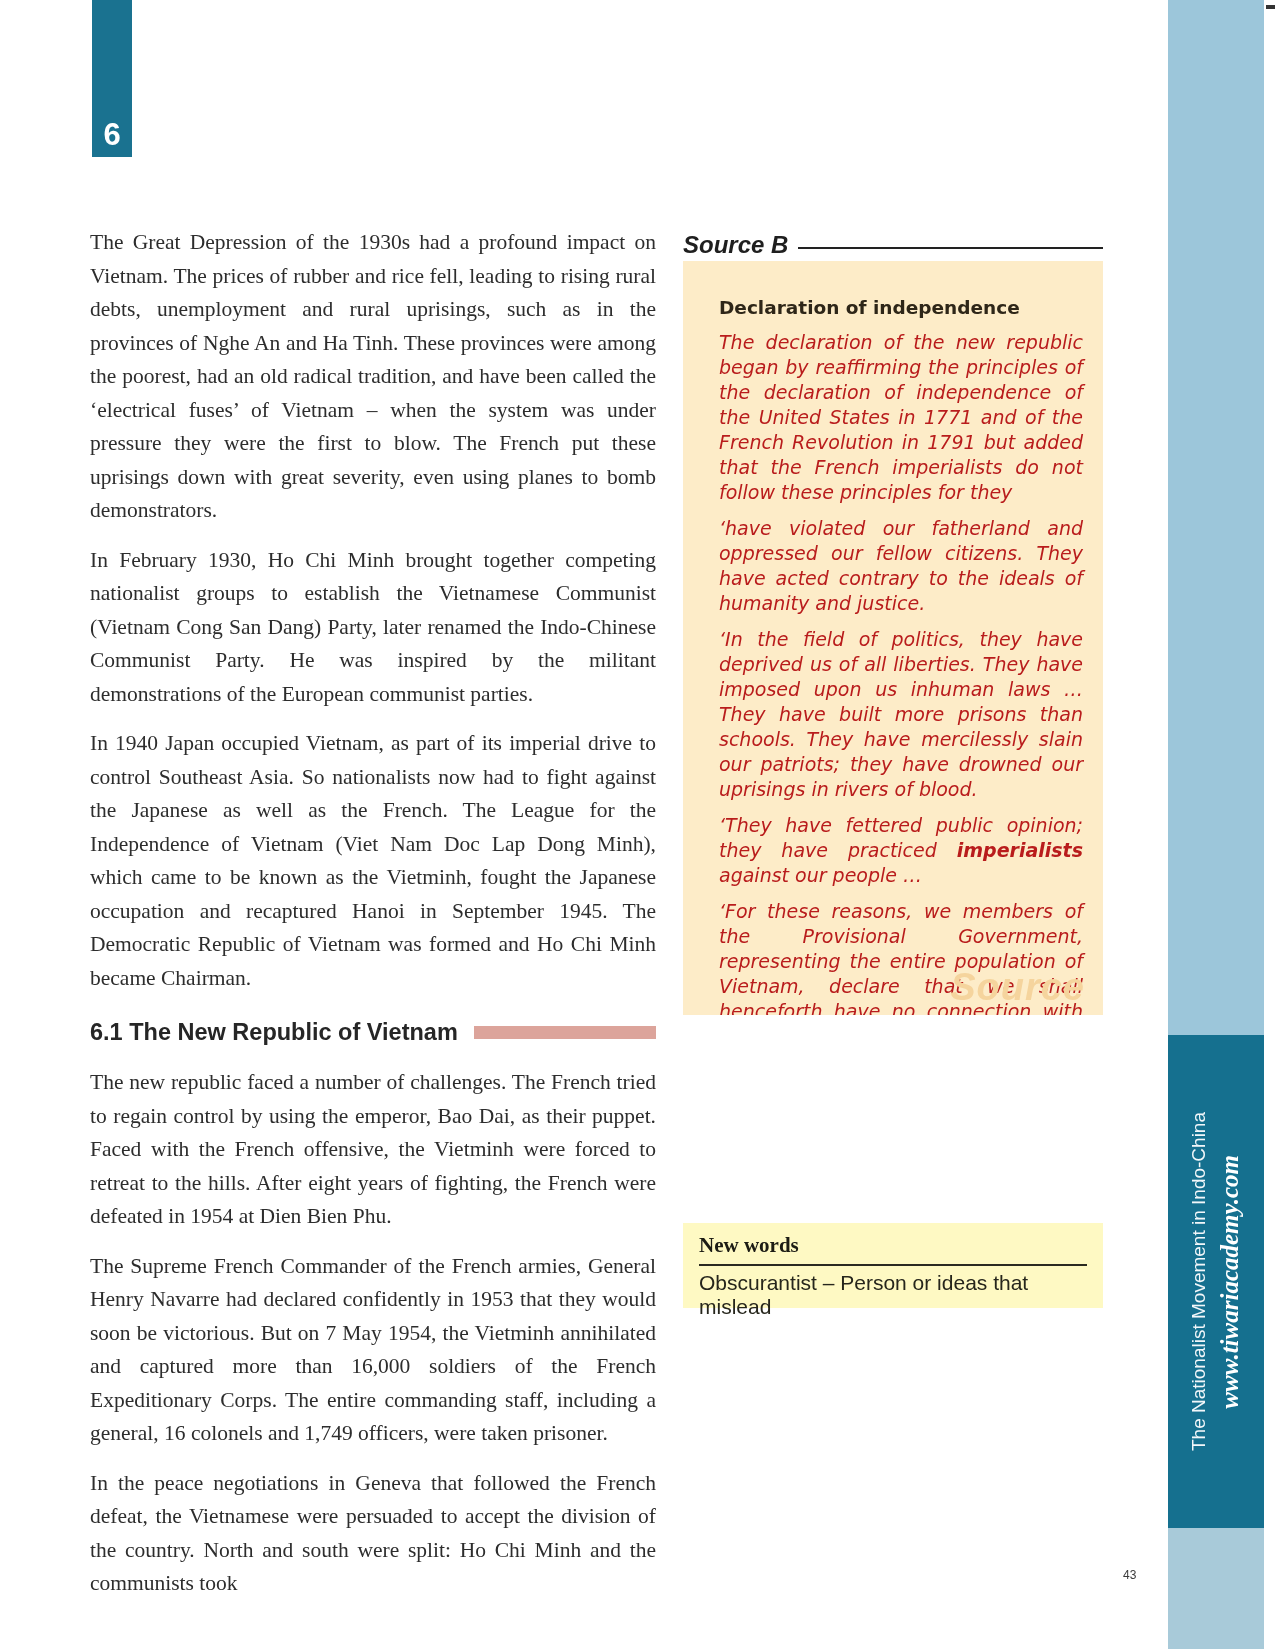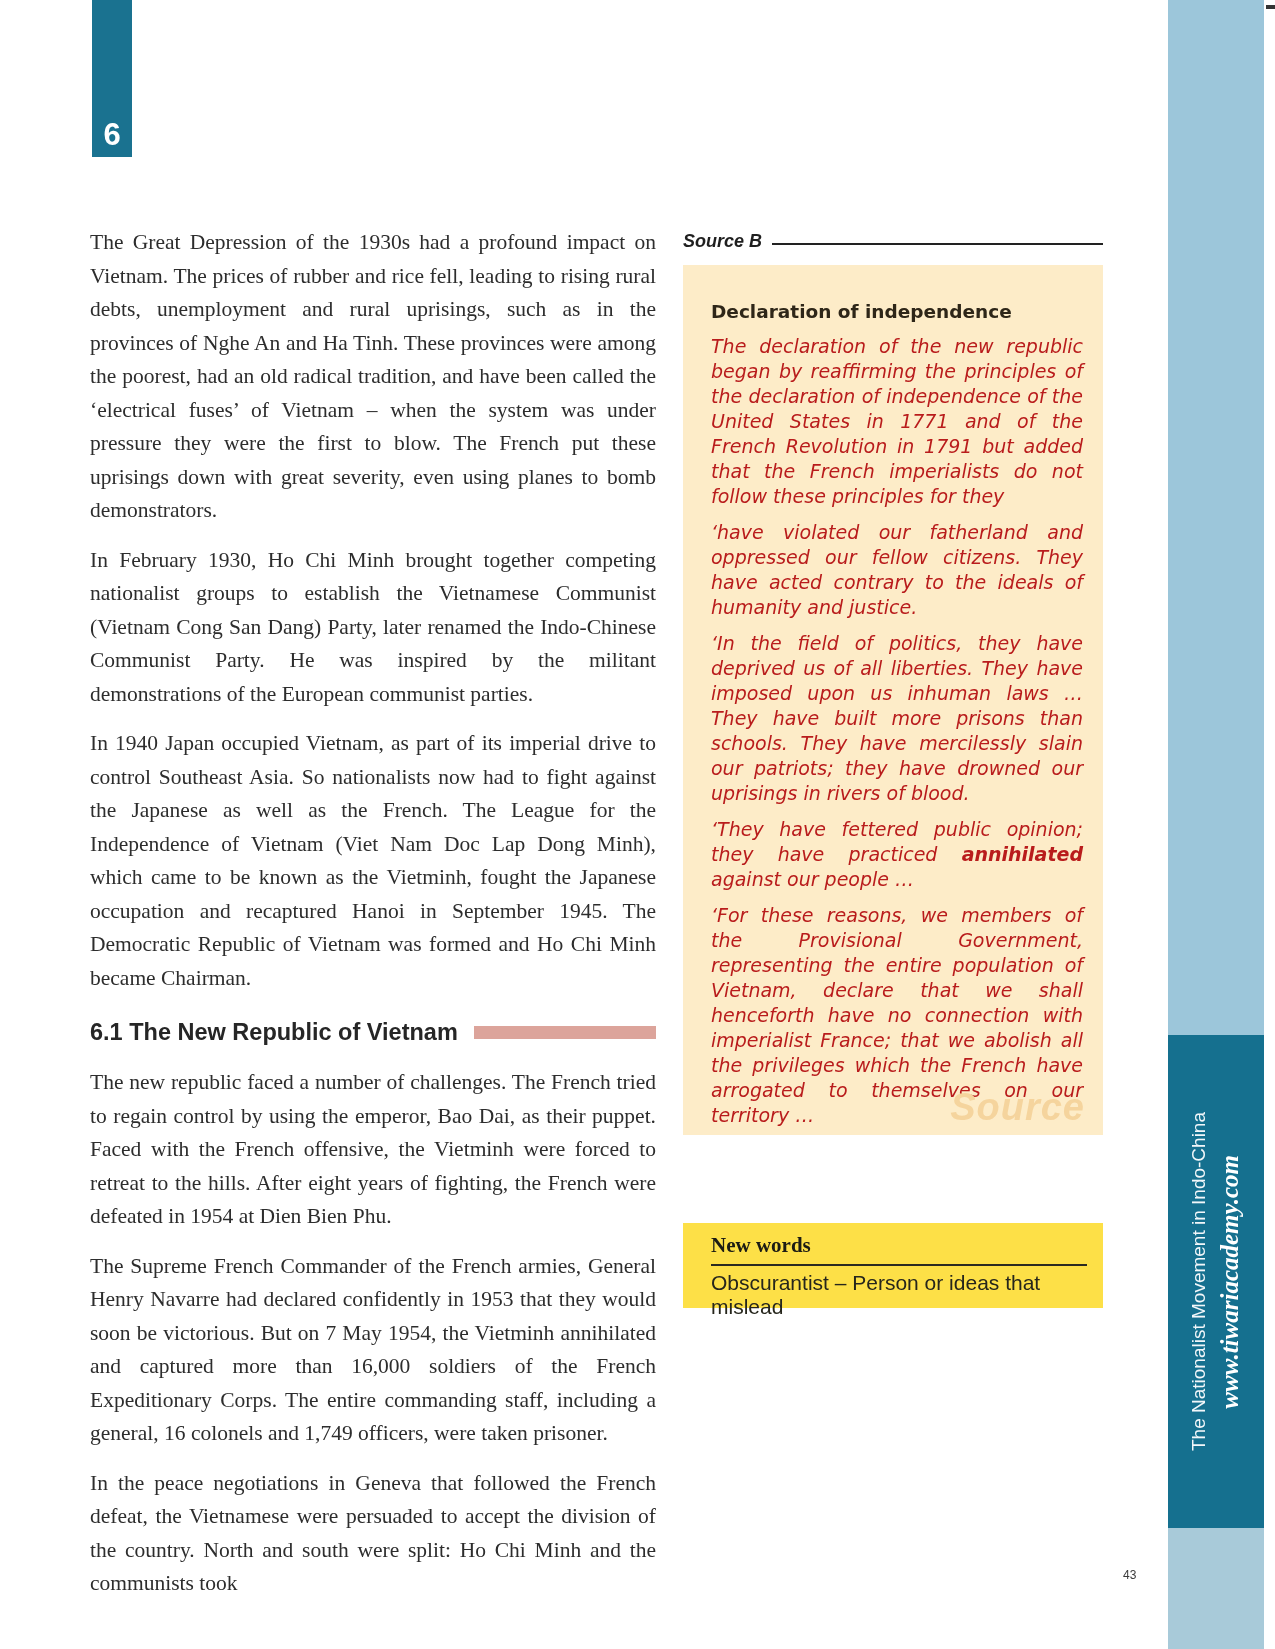--- a/index.html
+++ b/index.html
@@ -16,34 +16,34 @@
   
   .left-col{position:absolute;left:90px;top:226px;width:566px;}
   .left-col p{margin:0 0 16px 0;font-size:21.5px;line-height:33.5px;text-align:justify;color:#2d2d2d;}
   .section-heading{display:flex;align-items:center;gap:16px;margin:24px 0 20px 0;}
   .section-heading .sh-text{font-family:"Liberation Sans",sans-serif;font-weight:bold;font-size:23.5px;color:#262626;white-space:nowrap;}
   .section-heading .sh-bar{flex:1;height:13px;background:#dca49b;}
 
   
   .right-col{position:absolute;left:683px;top:231px;width:420px;}
   .source-label-row{display:flex;align-items:center;gap:10px;}
-  .source-label{font-family:"Liberation Sans",sans-serif;font-weight:bold;font-style:italic;font-size:18px;color:#1f1f1f;white-space:nowrap;}
+  .source-label{font-family:"Liberation Sans",sans-serif;font-weight:bold;font-style:italic;font-size:24px;color:#1f1f1f;white-space:nowrap;}
   .source-rule{flex:1;height:2px;background:#222222;margin-top:5px;}
-  .source-box{position:relative;margin-top:13px;height:870px;background:#fdecc8;box-sizing:border-box;
-    padding:36px 20px 0 28px;overflow:hidden;}
+  .source-box{position:relative;margin-top:2px;height:754px;background:#fdecc8;box-sizing:border-box;
+    padding:36px 20px 0 36px;overflow:hidden;}
   .source-box h3{margin:0 0 12px 0;font-family:"DejaVu Sans",sans-serif;font-weight:bold;font-size:18.5px;color:#2e2618;}
   .source-box p{margin:0 0 11px 0;font-family:"DejaVu Sans",sans-serif;font-size:19px;line-height:25px;
     text-align:justify;color:#b91c1c;font-style:italic;}
   .source-box .bold-term{font-weight:bold;}
   .source-watermark{position:absolute;right:18px;bottom:6px;font-family:"Liberation Sans",sans-serif;
     font-weight:bold;font-style:italic;font-size:38px;color:#f5d49d;letter-spacing:1px;}
 
   
-  .new-words-box{position:absolute;left:683px;top:1223px;width:420px;height:85px;background:#fde047;
-    box-sizing:border-box;padding:10px 16px 0 28px;}
+  .new-words-box{position:absolute;left:683px;top:1223px;width:420px;height:85px;background:#fef9c3;
+    box-sizing:border-box;padding:10px 16px 0 16px;}
   .nw-heading{font-family:"Liberation Serif",serif;font-weight:bold;font-size:21px;color:#1c1c14;}
   .nw-divider{height:1.5px;background:#2a2a20;margin:6px 0 5px 0;}
   .nw-entry{font-family:Liberation Sans, sans-serif;font-size:21px;color:#26261c;}
 
   
   .sidebar-top{position:absolute;left:1168px;top:0;width:96px;height:1035px;background:#9cc6da;}
   .sidebar-strip{position:absolute;left:1168px;top:1035px;width:96px;height:493px;background:#15708f;
     display:flex;flex-direction:row;align-items:center;justify-content:center;gap:6px;}
   .v-text{writing-mode:vertical-rl;transform:rotate(180deg);white-space:nowrap;}
   .sidebar-title{font-family:"Liberation Sans",sans-serif;font-size:19px;color:#f2f7fa;}
@@ -79,21 +79,21 @@
   <div class="right-col">
     <div class="source-label-row">
       <span class="source-label">Source B</span>
       <span class="source-rule"></span>
     </div>
     <div class="source-box">
       <h3>Declaration of independence</h3>
       <p>The declaration of the new republic began by reaffirming the principles of the declaration of independence of the United States in 1771 and of the French Revolution in 1791 but added that the French imperialists do not follow these principles for they</p>
       <p>‘have violated our fatherland and oppressed our fellow citizens. They have acted contrary to the ideals of humanity and justice.</p>
       <p>‘In the field of politics, they have deprived us of all liberties. They have imposed upon us inhuman laws … They have built more prisons than schools. They have mercilessly slain our patriots; they have drowned our uprisings in rivers of blood.</p>
-      <p><span>‘They have fettered public opinion; they have practiced </span><span class="bold-term">annihilated</span><span> against our people …</span></p>
+      <p><span>‘They have fettered public opinion; they have practiced </span><span class="bold-term">imperialists</span><span> against our people …</span></p>
       <p>‘For these reasons, we members of the Provisional Government, representing the entire population of Vietnam, declare that we shall henceforth have no connection with imperialist France; that we abolish all the privileges which the French have arrogated to themselves on our territory …</p>
       <p>‘We solemnly proclaim to the entire world: Vietnam has the right to be free and independent, and in fact has become free and independent.’</p>
       <span class="source-watermark">Source</span>
     </div>
   </div>
 
   <div class="new-words-box">
     <div class="nw-heading">New words</div>
     <div class="nw-divider"></div>
     <div class="nw-entry">Obscurantist – Person or ideas that mislead</div>

